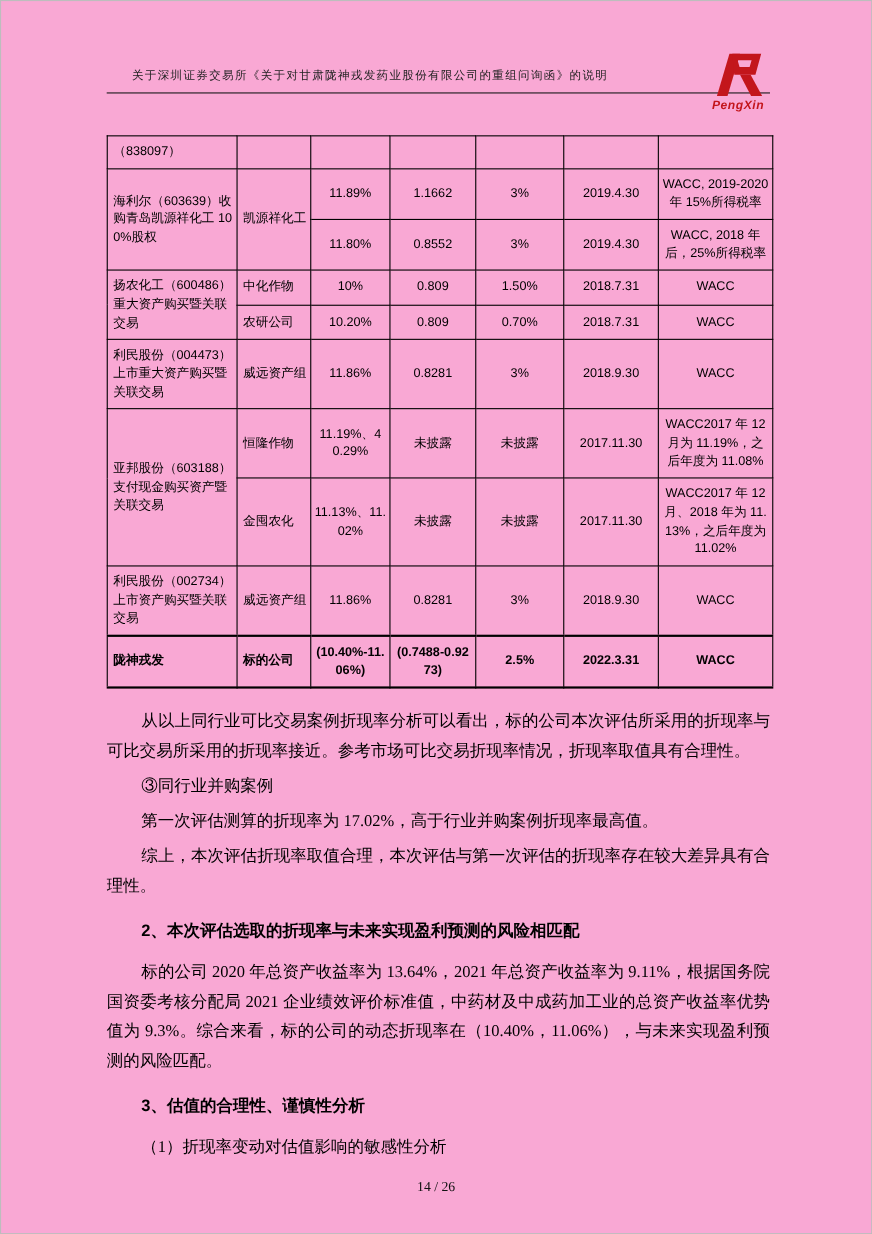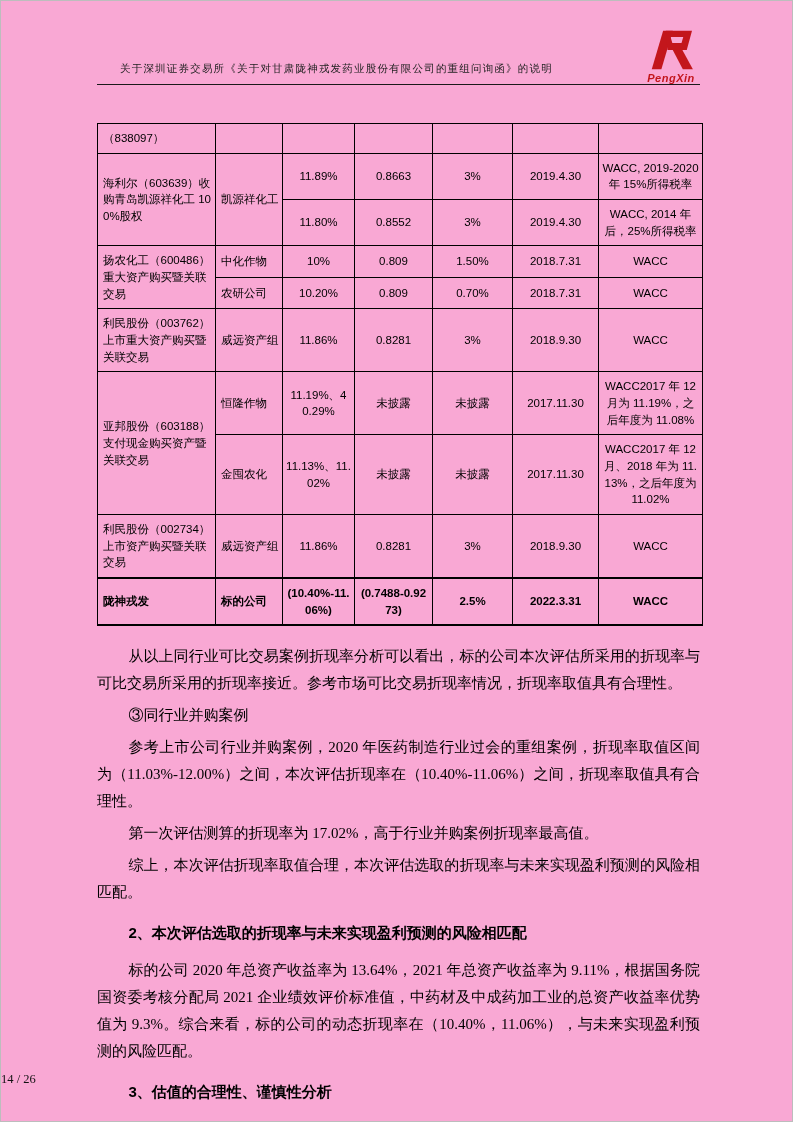--- a/index.html
+++ b/index.html
@@ -26,21 +26,21 @@
     position: absolute;
     left: 23px;
     bottom: 8px;
     font-size: 10.5px;
     letter-spacing: 1.2px;
     color: #222;
     white-space: nowrap;
   }
   .logo {
     position: absolute;
-    top: 28px;
+    top: 46px;
     right: -6px;
     width: 70px;
     text-align: center;
     z-index: 2;
   }
   .logo svg { display: block; margin: 0 auto; }
   .logo-text {
     display: block;
     margin-top: 1px;
     font-family: "Liberation Sans", sans-serif;
@@ -86,20 +86,21 @@
     font-weight: bold;
     margin: 13px 0 11px 0;
   }
   .main p.sub { margin-top: 10px; }
   
   .footer {
     position: absolute;
     left: 0;
     right: 0;
     bottom: 34px;
+    text-align: center;
     font-size: 12.5px;
     color: #111;
   }
 </style>
 </head>
 <body>
 
 <div class="page">
 
   <div class="header">
@@ -131,51 +132,51 @@
           <td></td>
           <td></td>
           <td></td>
           <td></td>
           <td></td>
         </tr>
         <tr>
           <td rowspan="2" class="l">海利尔（603639）收购青岛凯源祥化工 100%股权</td>
           <td rowspan="2" class="l">凯源祥化工</td>
           <td>11.89%</td>
-          <td>0.8663</td>
+          <td>1.1662</td>
           <td>3%</td>
           <td>2019.4.30</td>
           <td>WACC, 2019-2020 年 15%所得税率</td>
         </tr>
         <tr>
           <td>11.80%</td>
           <td>0.8552</td>
           <td>3%</td>
           <td>2019.4.30</td>
-          <td>WACC, 2014 年后，25%所得税率</td>
+          <td>WACC, 2018 年后，25%所得税率</td>
         </tr>
         <tr>
           <td rowspan="2" class="l">扬农化工（600486）重大资产购买暨关联交易</td>
           <td class="l">中化作物</td>
           <td>10%</td>
           <td>0.809</td>
           <td>1.50%</td>
           <td>2018.7.31</td>
           <td>WACC</td>
         </tr>
         <tr>
           <td class="l">农研公司</td>
           <td>10.20%</td>
           <td>0.809</td>
           <td>0.70%</td>
           <td>2018.7.31</td>
           <td>WACC</td>
         </tr>
         <tr>
-          <td class="l">利民股份（003762）上市重大资产购买暨关联交易</td>
+          <td class="l">利民股份（004473）上市重大资产购买暨关联交易</td>
           <td class="l">威远资产组</td>
           <td>11.86%</td>
           <td>0.8281</td>
           <td>3%</td>
           <td>2018.9.30</td>
           <td>WACC</td>
         </tr>
         <tr>
           <td rowspan="2" class="l">亚邦股份（603188）支付现金购买资产暨关联交易</td>
           <td class="l">恒隆作物</td>
@@ -210,23 +211,22 @@
           <td>2.5%</td>
           <td>2022.3.31</td>
           <td>WACC</td>
         </tr>
       </tbody>
   </table>
 
   <div class="main">
     <p>从以上同行业可比交易案例折现率分析可以看出，标的公司本次评估所采用的折现率与可比交易所采用的折现率接近。参考市场可比交易折现率情况，折现率取值具有合理性。</p>
     <p>③同行业并购案例</p>
-    <p>参考上市公司行业并购案例，2020 年医药制造行业过会的重组案例，折现率取值区间为（11.03%-12.00%）之间，本次评估折现率在（10.40%-11.06%）之间，折现率取值具有合理性。</p>
     <p>第一次评估测算的折现率为 17.02%，高于行业并购案例折现率最高值。</p>
-    <p>综上，本次评估折现率取值合理，本次评估选取的折现率与未来实现盈利预测的风险相匹配。</p>
+    <p>综上，本次评估折现率取值合理，本次评估与第一次评估的折现率存在较大差异具有合理性。</p>
     <p class="heading">2、本次评估选取的折现率与未来实现盈利预测的风险相匹配</p>
     <p>标的公司 2020 年总资产收益率为 13.64%，2021 年总资产收益率为 9.11%，根据国务院国资委考核分配局 2021 企业绩效评价标准值，中药材及中成药加工业的总资产收益率优势值为 9.3%。综合来看，标的公司的动态折现率在（10.40%，11.06%），与未来实现盈利预测的风险匹配。</p>
     <p class="heading">3、估值的合理性、谨慎性分析</p>
     <p class="sub">（1）折现率变动对估值影响的敏感性分析</p>
   </div>
 
   <div class="footer">
     <span>14 / 26</span>
   </div>
 

